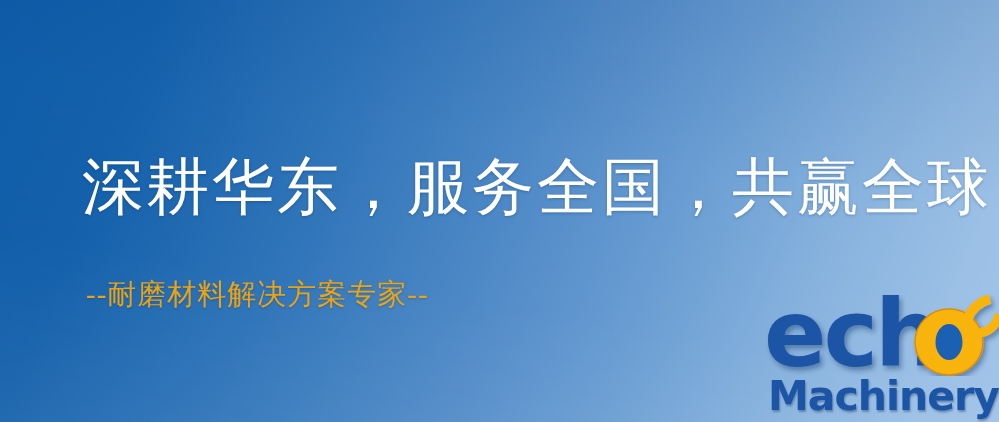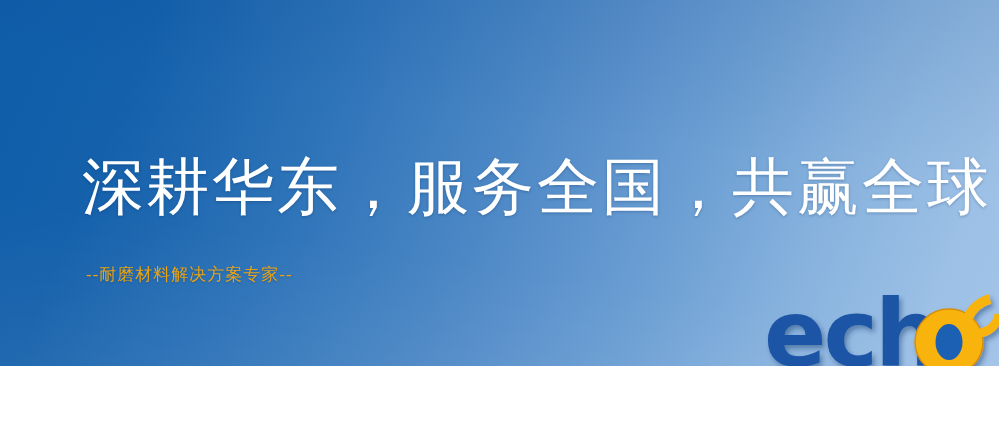--- a/index.html
+++ b/index.html
@@ -5,21 +5,21 @@
 <style>
   html, body {
     margin: 0;
     padding: 0;
     background: #ffffff;
   }
 
   #banner {
     position: relative;
     width: 999px;
-    height: 366px;
+    height: 422px;
     overflow: hidden;
     font-family: "Liberation Sans", sans-serif;
     background:
       linear-gradient(112deg,
         #0f5ca8 0%,
         #1460ab 14%,
         #2d73b8 32%,
         #4d88c6 50%,
         #6b9ed3 66%,
         #88b3de 80%,
@@ -54,25 +54,25 @@
     letter-spacing: 3px;
     color: #ffffff;
     white-space: nowrap;
     text-shadow: 0 1px 3px rgba(6, 42, 88, 0.30);
   }
 
   
   #subtitle {
     position: absolute;
     left: 86px;
-    top: 260px;
+    top: 279px;
     margin: 0;
     font-family: "Liberation Serif", "DejaVu Serif", serif;
     font-weight: 400;
-    font-size: 17px;
+    font-size: 29px;
     line-height: 30px;
     letter-spacing: 1px;
     color: #e9a315;
     white-space: nowrap;
     text-shadow: 0 1px 2px rgba(8, 44, 92, 0.25);
   }
 
   
   #logo {
     position: absolute;

